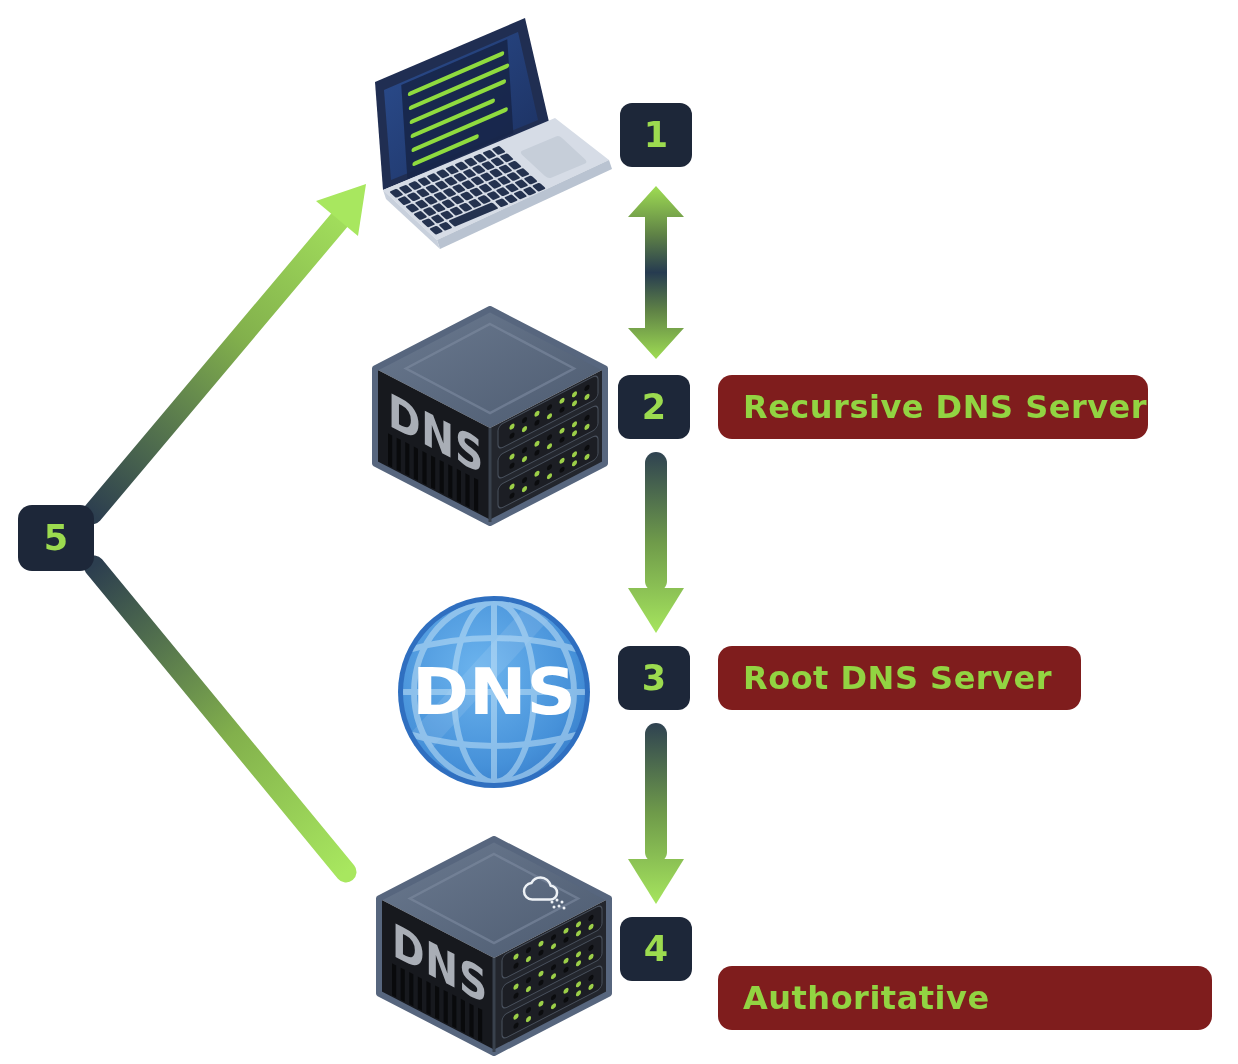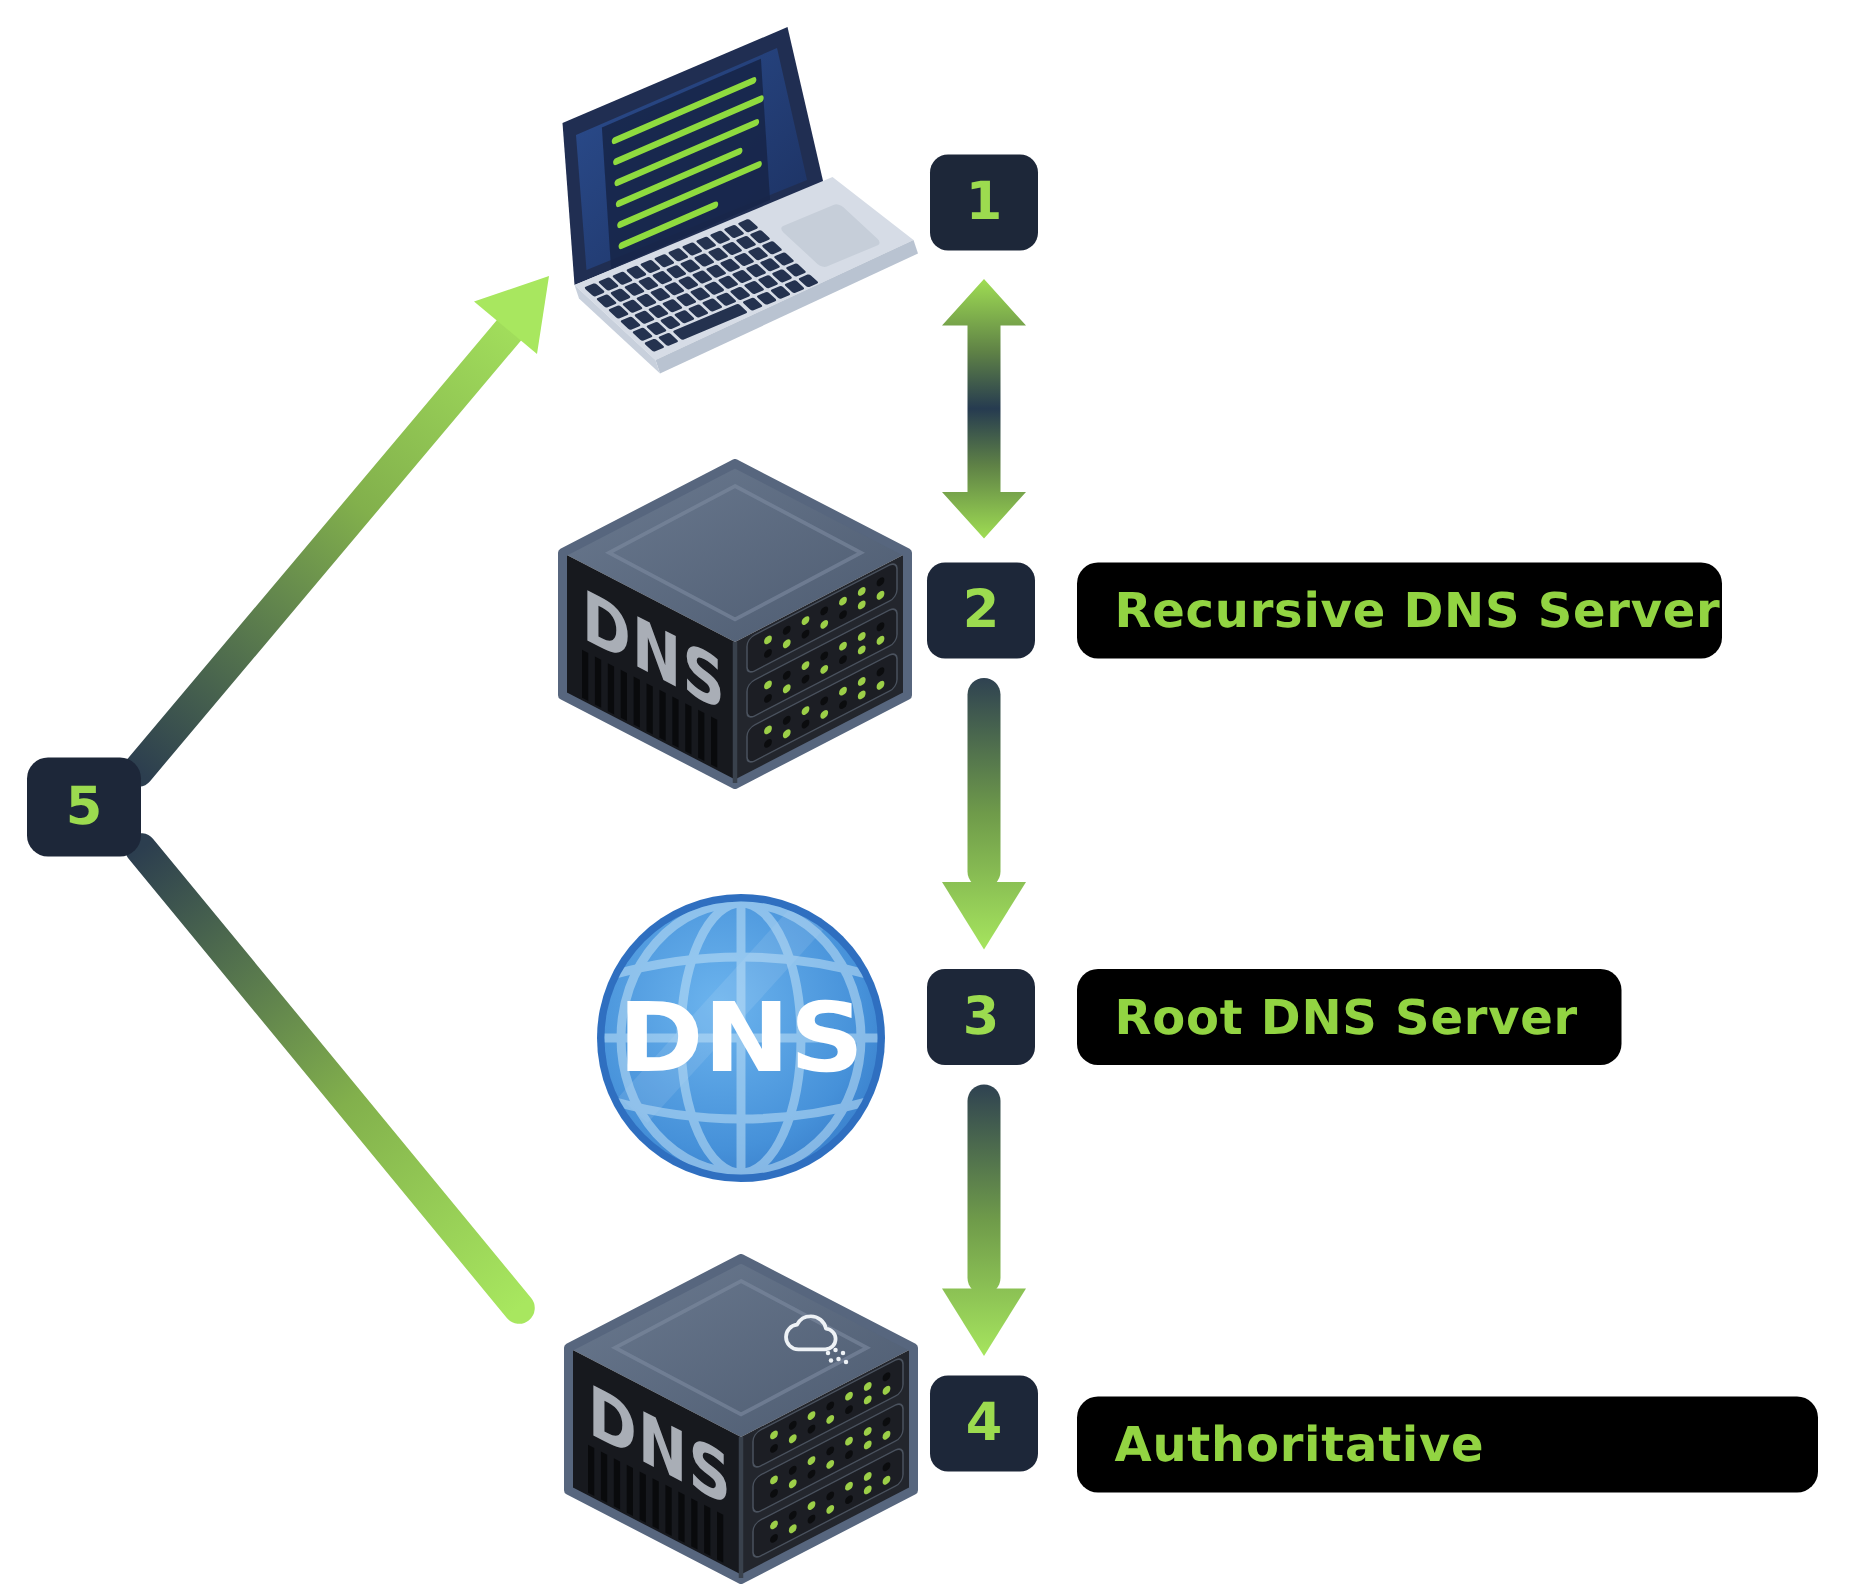--- a/index.html
+++ b/index.html
@@ -7,21 +7,21 @@
     position:relative;width:1238px;height:1064px;background:#ffffff;
     font-family:"DejaVu Sans", "Liberation Sans", sans-serif;overflow:hidden;
   }
   .abs{position:absolute;}
   .badge{
     position:absolute;background:#1d2739;border-radius:12px;
     display:flex;align-items:center;justify-content:center;
     color:#9cdb4f;font-weight:bold;font-size:35px;line-height:1;
   }
   .pill{
-    position:absolute;background:#000000;border-radius:14px;
+    position:absolute;background:#7f1d1d;border-radius:14px;
     display:flex;align-items:center;box-sizing:border-box;padding-left:25px;
     color:#92d442;font-weight:bold;font-size:32px;line-height:1;
     white-space:nowrap;overflow:hidden;letter-spacing:.5px;
   }
   svg text{font-family:"DejaVu Sans", "Liberation Sans", sans-serif;}
 </style>
 </head>
 <body>
 
 <div class="canvas">
@@ -299,17 +299,17 @@
   <div class="badge" style="left:18px;top:505px;width:76px;height:66px;border-radius:14px">
     <span>5</span>
   </div>
 
   <div class="pill" style="left:718px;top:375px;width:430px;height:64px">
     <span>Recursive DNS Server</span>
   </div>
   <div class="pill" style="left:718px;top:646px;width:363px;height:64px">
     <span>Root DNS Server</span>
   </div>
-  <div class="pill" style="left:718px;top:931px;width:494px;height:64px">
+  <div class="pill" style="left:718px;top:966px;width:494px;height:64px">
     <span>Authoritative</span>
   </div>
 
 </div>
 
 </body></html>

